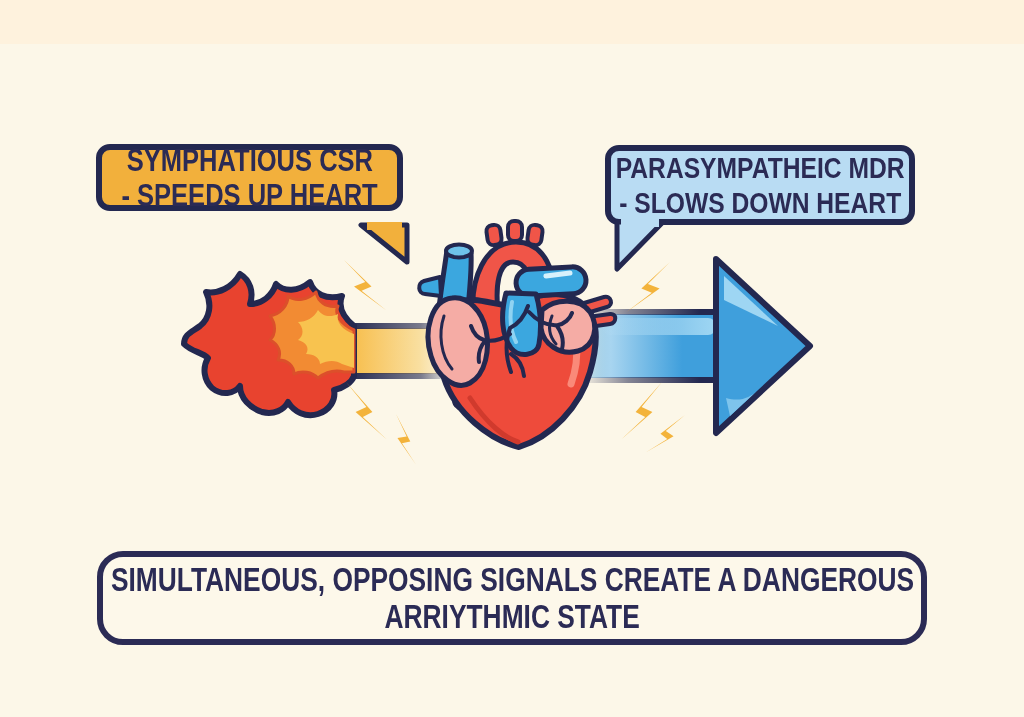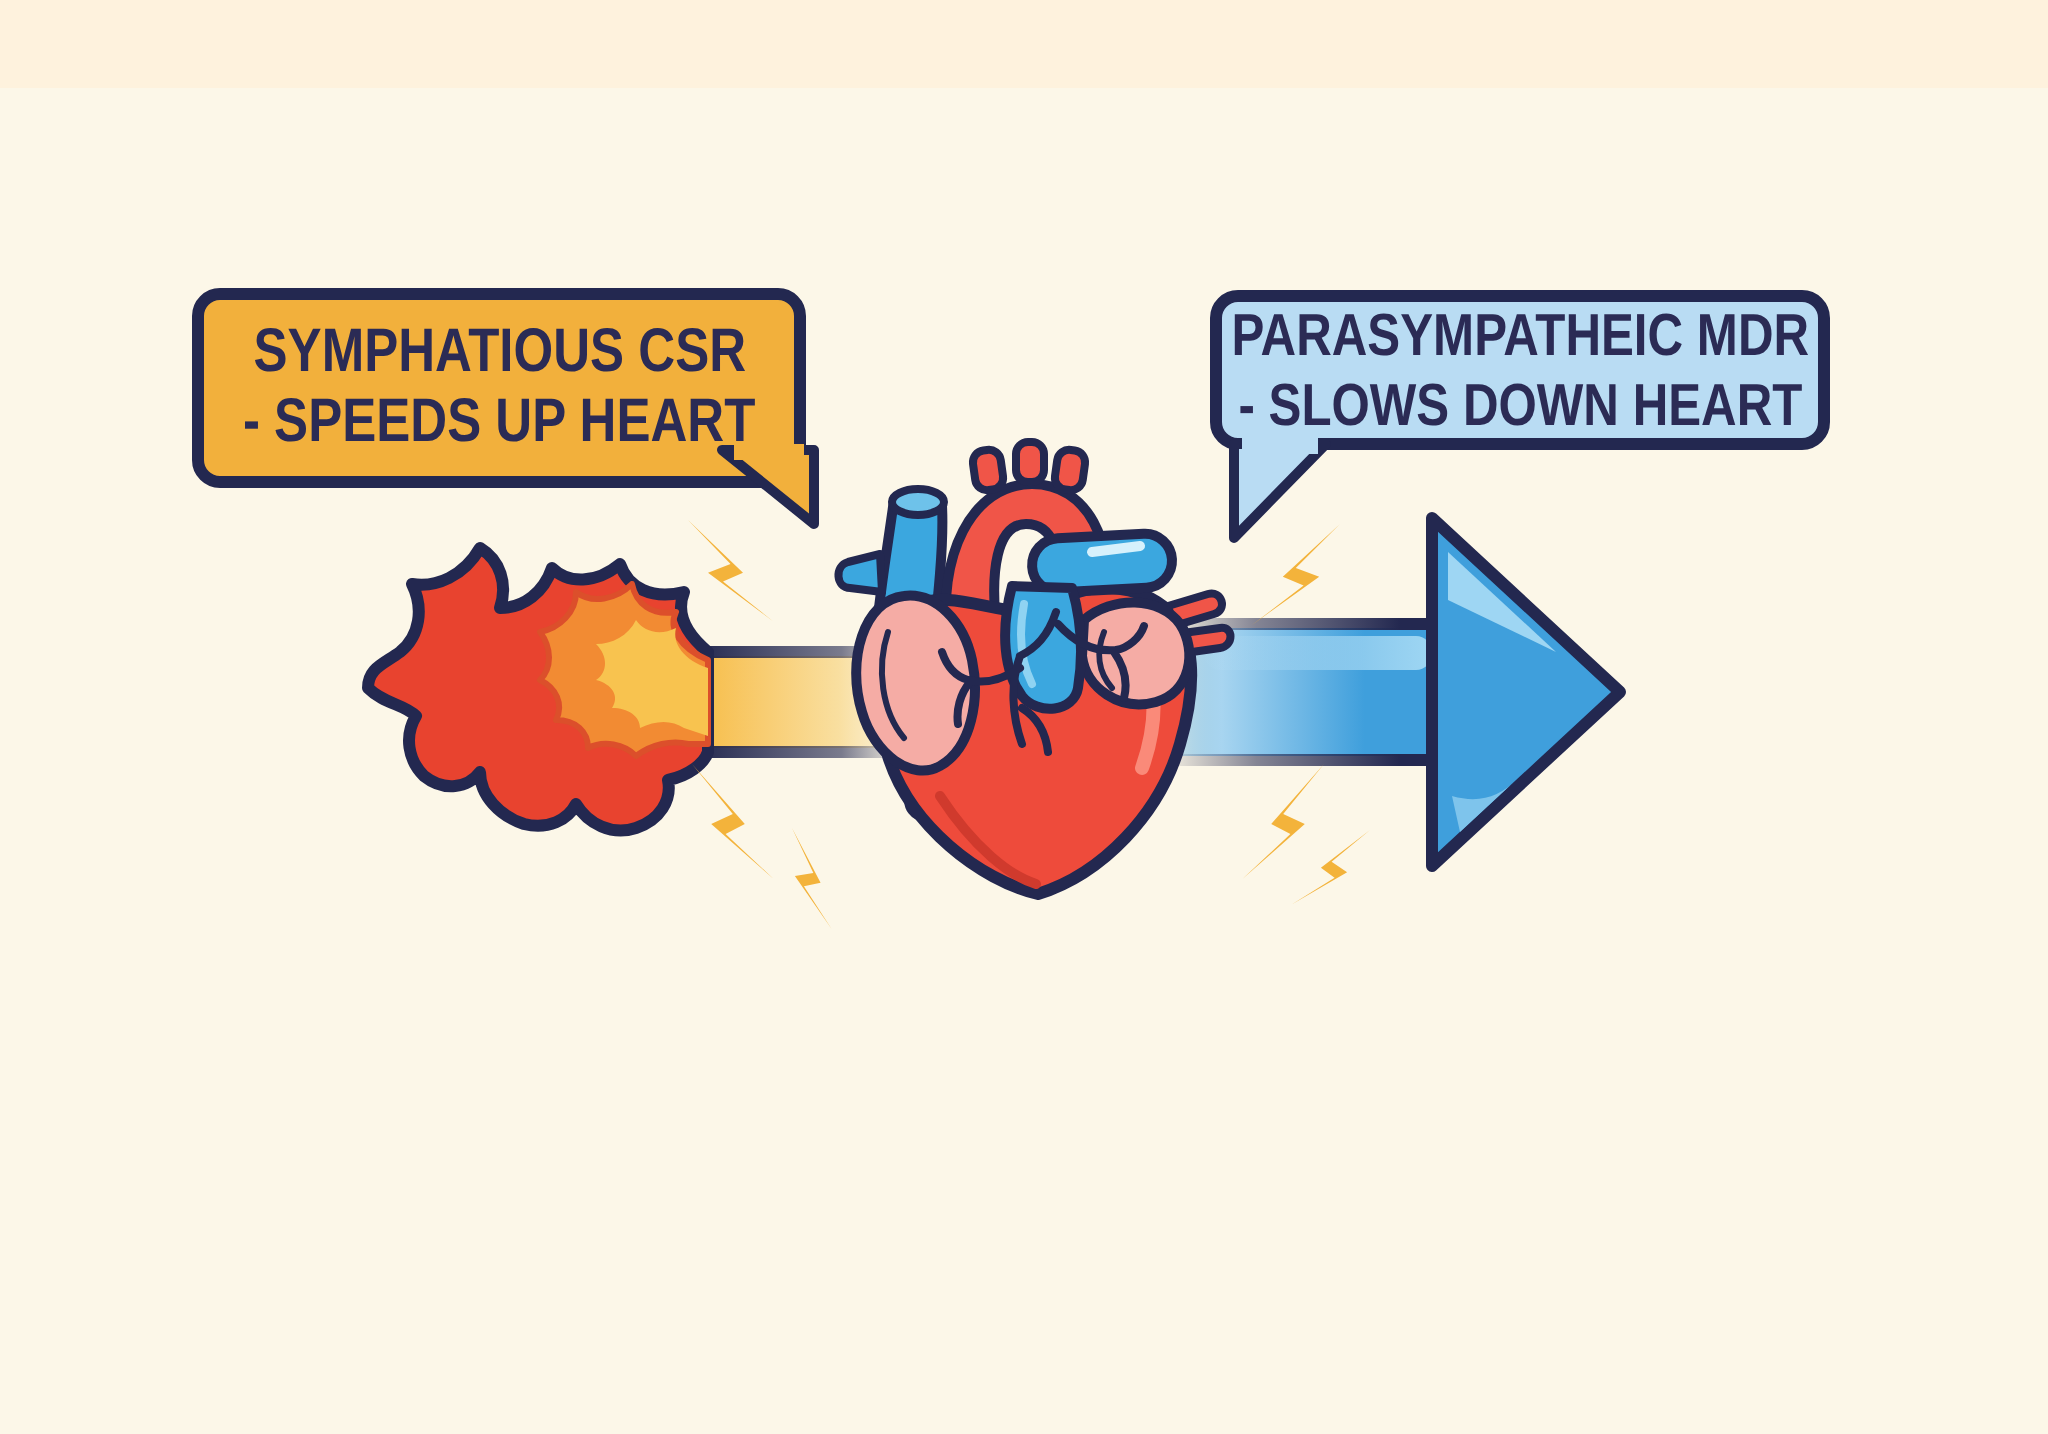--- a/index.html
+++ b/index.html
@@ -12,21 +12,21 @@
   .top-strip{position:absolute;left:0;top:0;width:1024px;height:44px;background:var(--top-strip,#FEF2DD);}
   .illustration{position:absolute;left:0;top:0;width:1024px;height:717px;}
 
   .bubble{
     position:absolute;box-sizing:border-box;
     border:6px solid var(--outline-navy,#232850);
     border-radius:14px;
     display:flex;flex-direction:column;justify-content:center;align-items:center;
     z-index:3;
   }
-  .bubble-yellow{left:96px;top:144px;width:307px;height:100px;background:var(--bubble-yellow,#F2B03C);}
+  .bubble-yellow{left:96px;top:144px;width:307px;height:67px;background:var(--bubble-yellow,#F2B03C);}
   .bubble-blue{left:605px;top:145px;width:310px;height:80px;background:var(--bubble-blue,#B9DCF3);border-radius:14px;}
   .bubble-line{
     display:inline-block;white-space:nowrap;
     font-weight:bold;font-size:29px;line-height:35px;
     color:var(--text-navy,#25294E);
     transform:scale(0.88,1.06);
   }
   .bubble-blue .bubble-line{font-size:28px;}
   .tail{position:absolute;z-index:4;}
   .tail-left{left:256px;top:72px;}
@@ -208,13 +208,17 @@
 
   <div class="bubble bubble-blue">
     <span class="bubble-line">PARASYMPATHEIC MDR</span>
     <span class="bubble-line">- SLOWS DOWN HEART</span>
     <svg class="tail tail-right" width="58" height="54">
       <polygon points="5,3 51,3 5,50" style="fill:var(--bubble-blue,#B9DCF3);stroke:var(--outline-navy,#232850);stroke-width:5;stroke-linejoin:round"></polygon>
       <rect x="9" y="0" width="38" height="8" style="fill:var(--bubble-blue,#B9DCF3)"></rect>
     </svg>
   </div>
 
+  <div class="banner">
+    <span class="banner-line">SIMULTANEOUS, OPPOSING SIGNALS CREATE A DANGEROUS</span>
+    <span class="banner-line">ARRIYTHMIC STATE</span>
+  </div>
 </div>
 
 </body></html>

